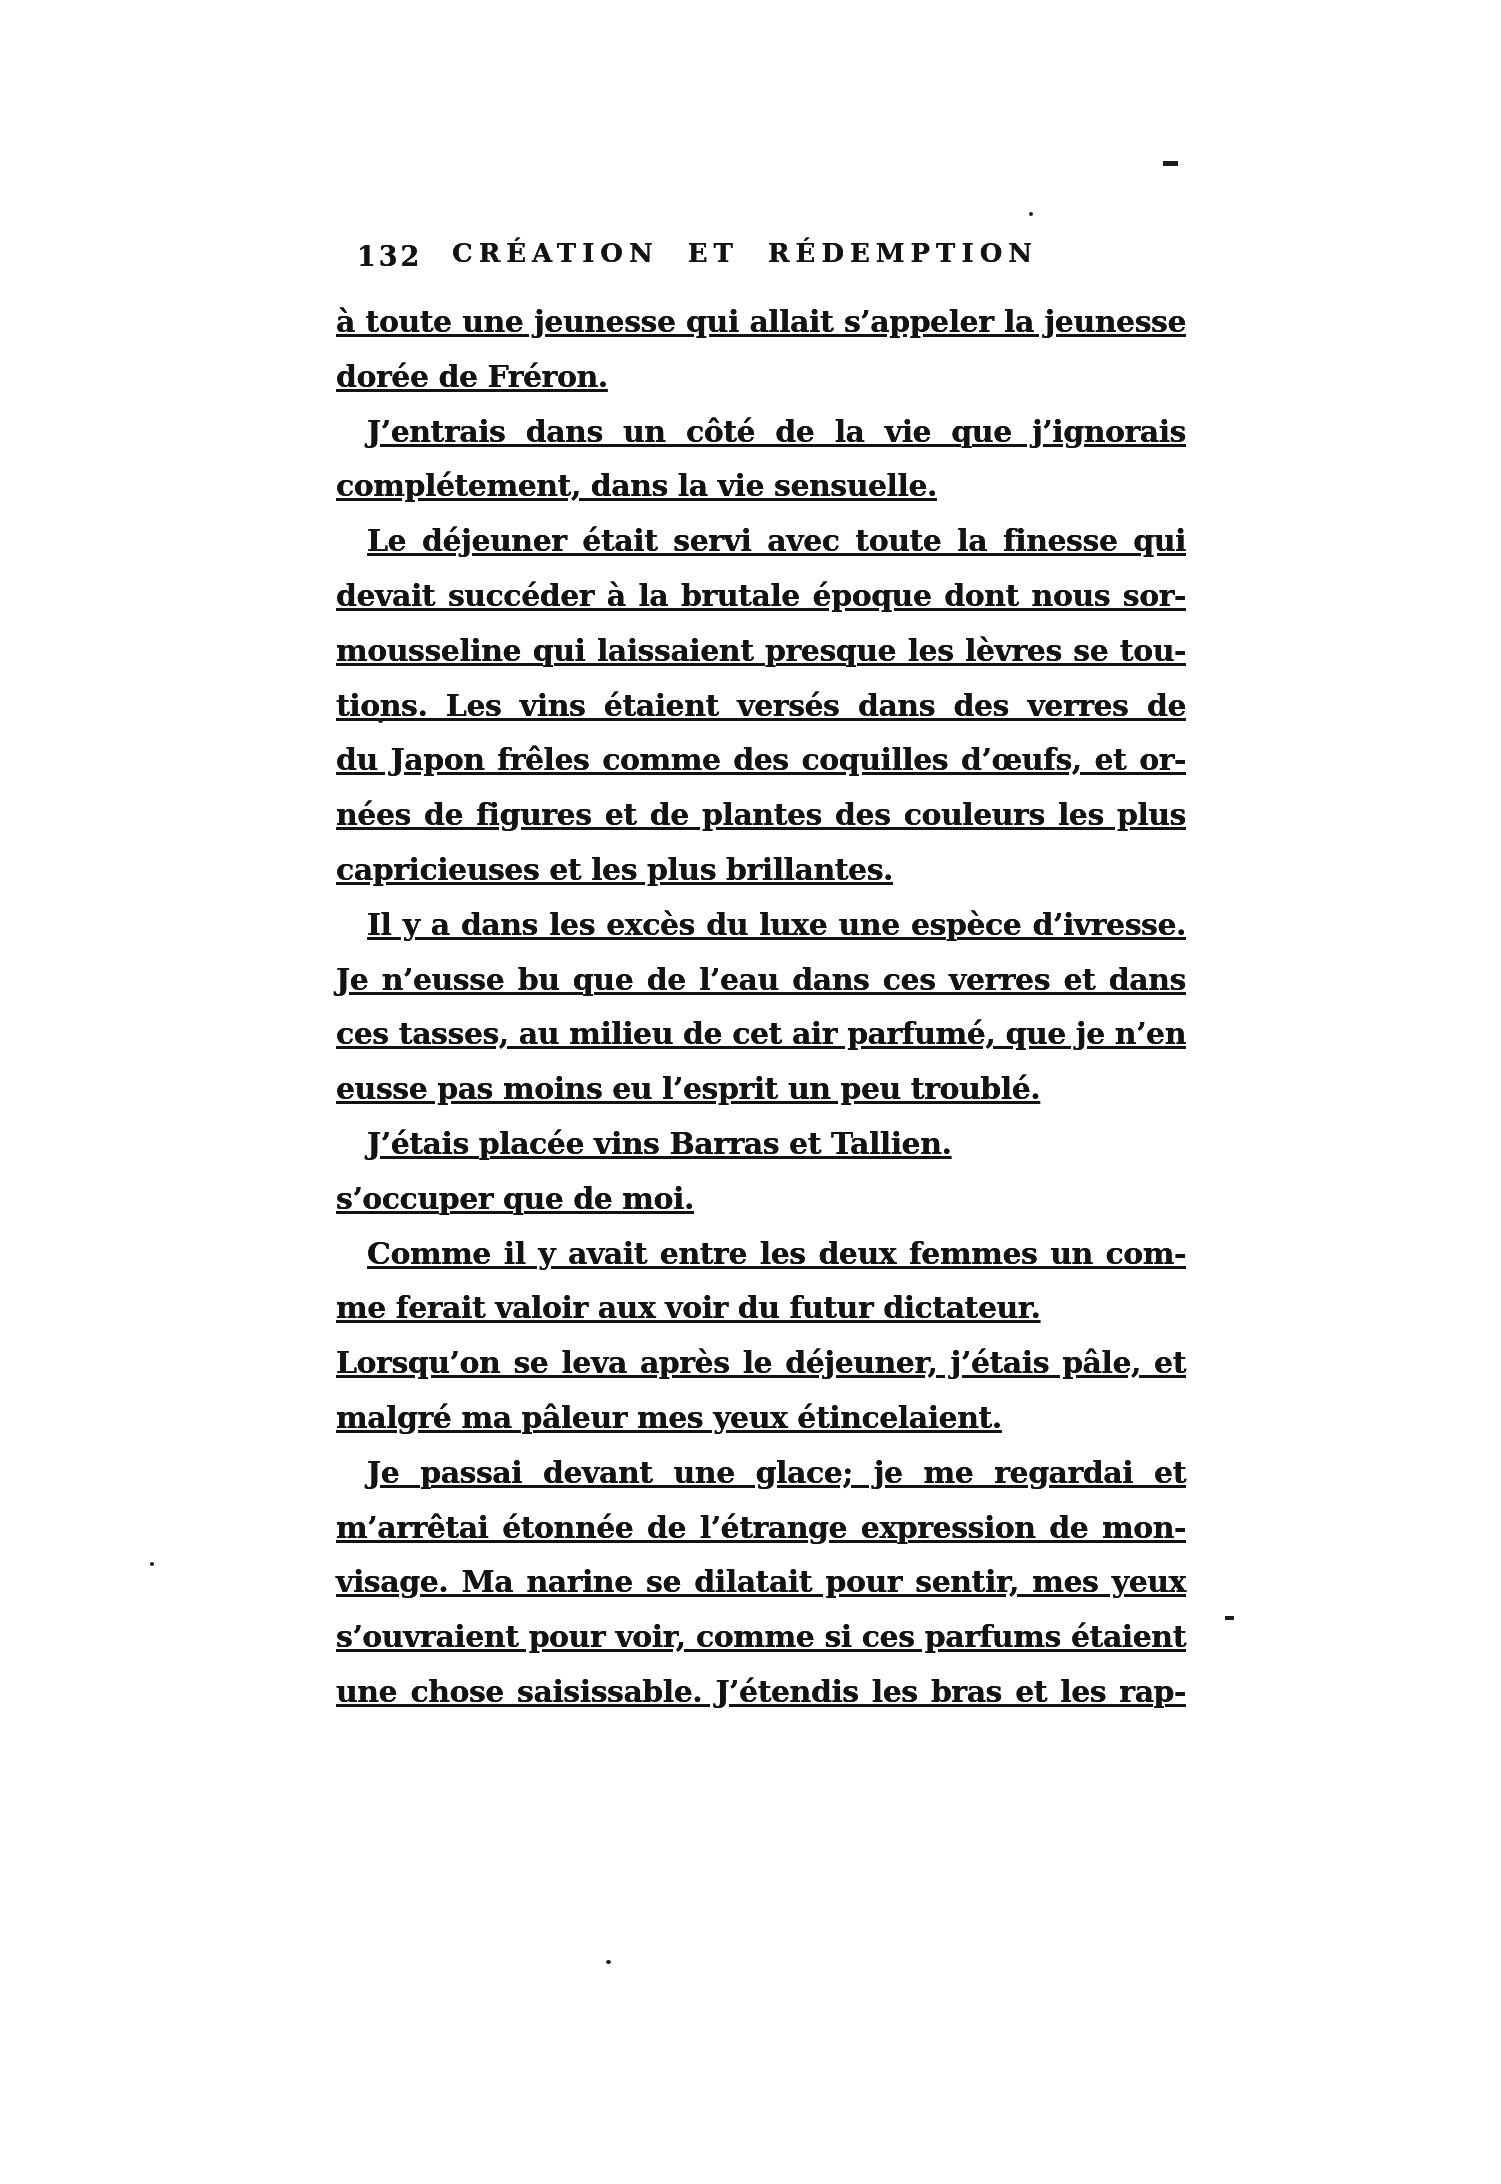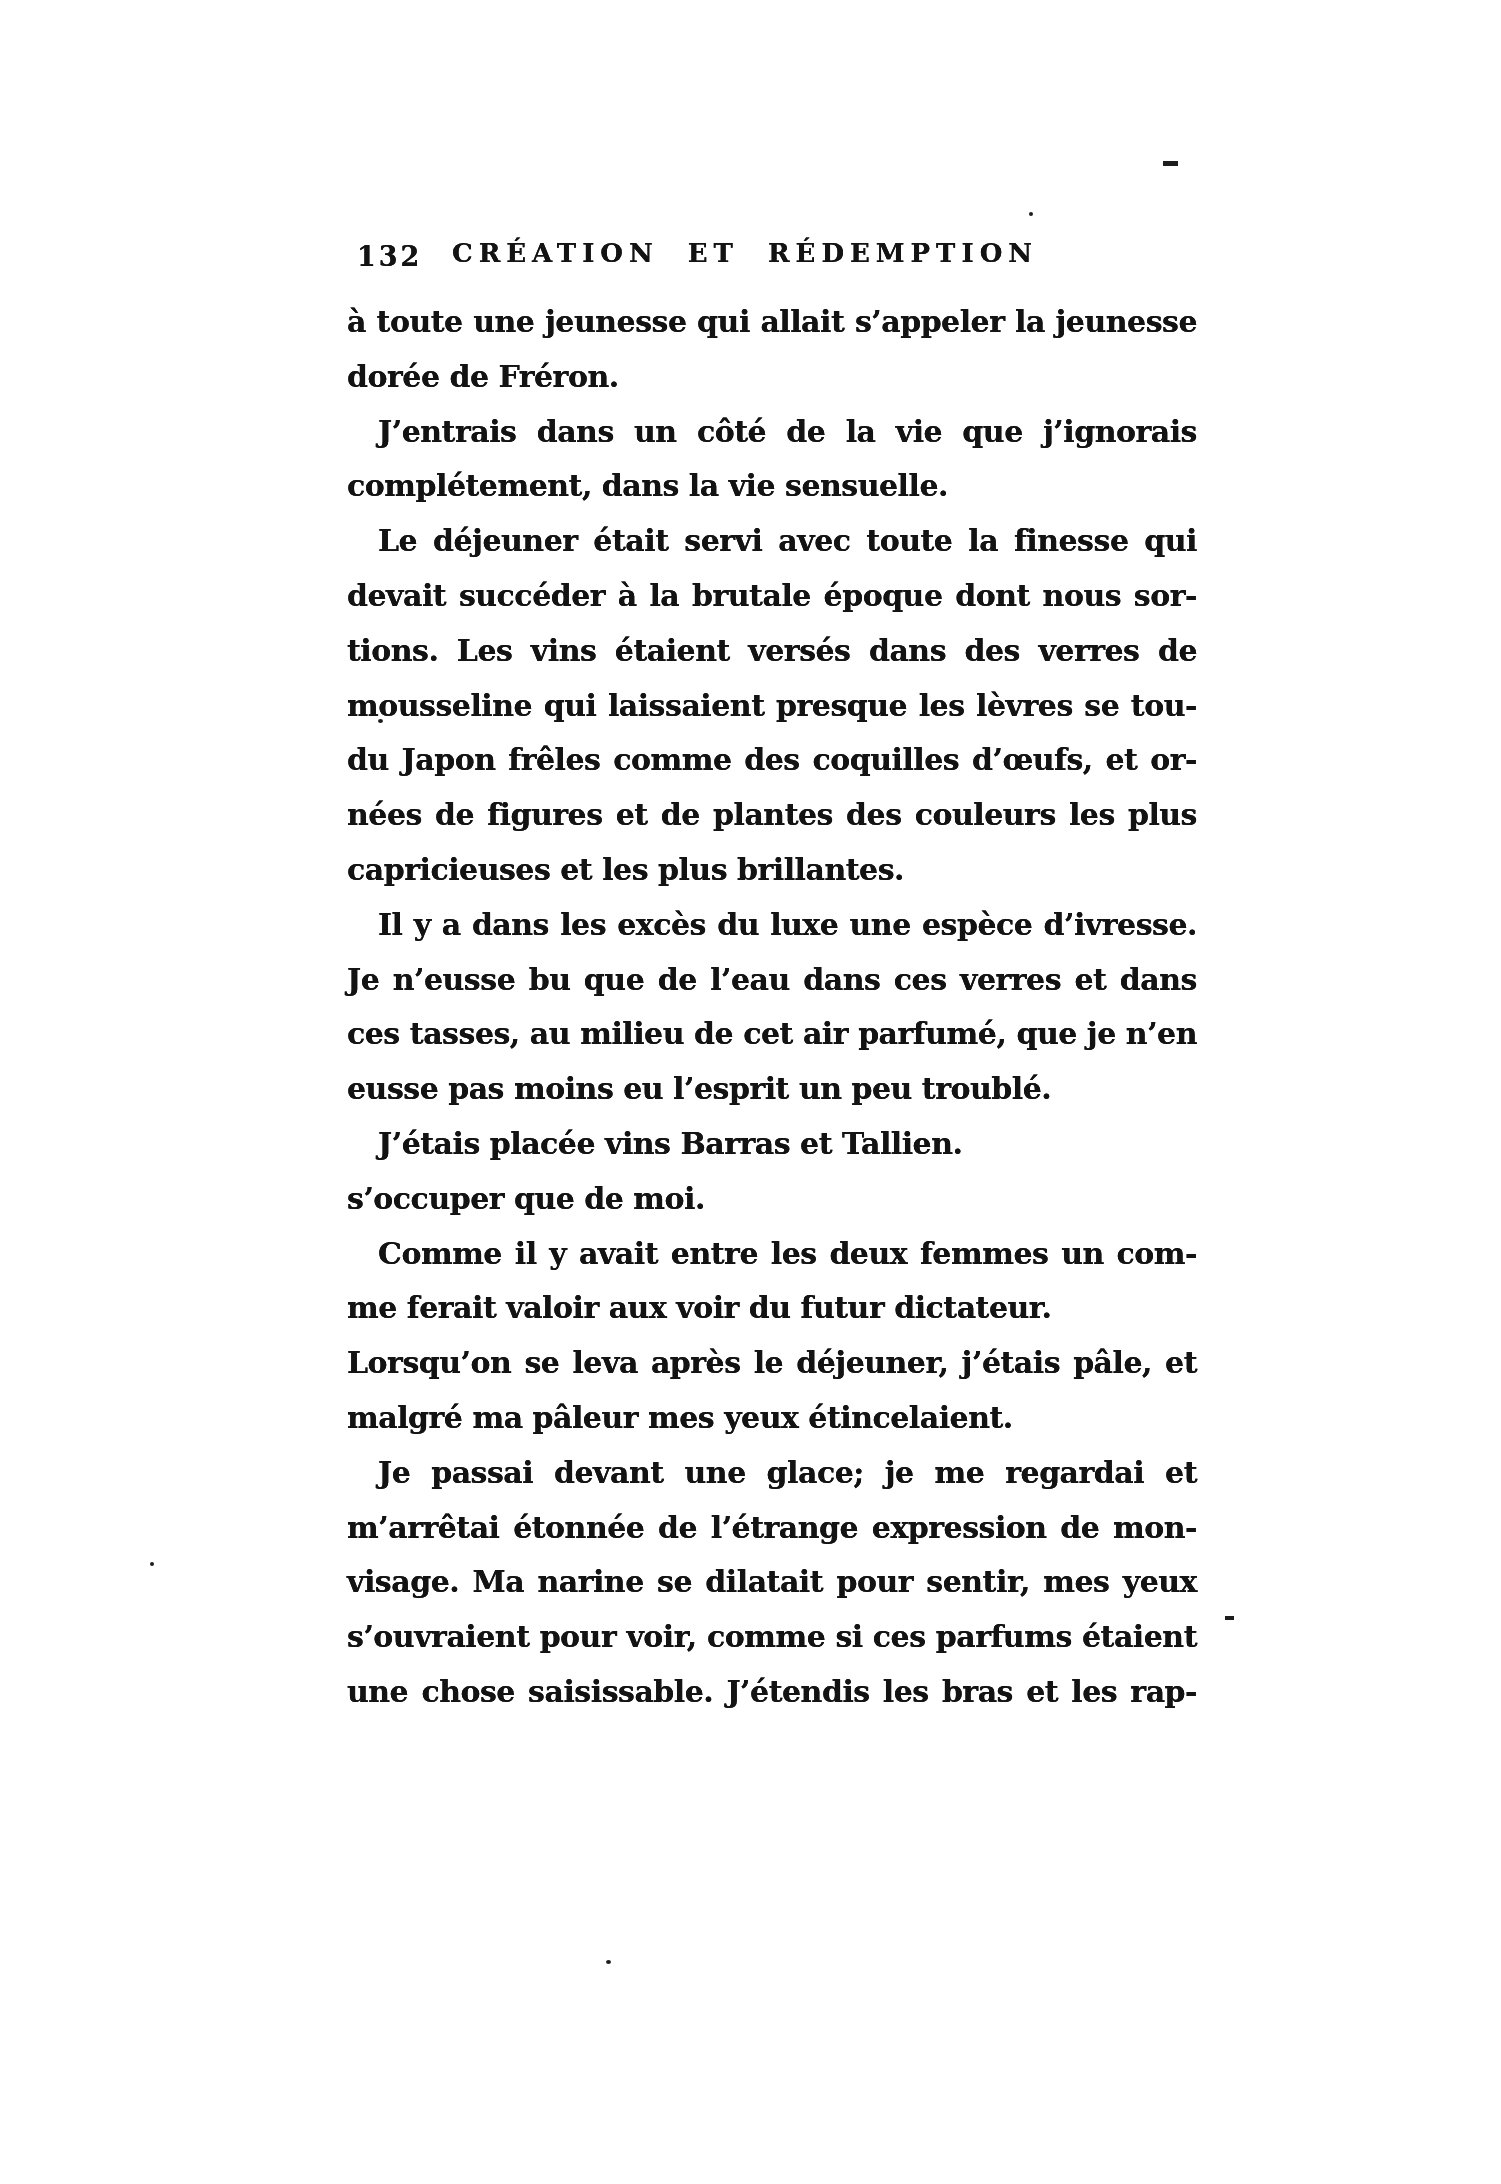--- a/index.html
+++ b/index.html
@@ -37,23 +37,24 @@
     text-align: center;
     margin-right: 70px;
     font-size: 26px;
     letter-spacing: 6px;
     word-spacing: 14px;
     text-shadow: 0 0 0.6px #131313;
     white-space: nowrap;
   }
   .text-block {
     position: absolute;
-    left: 347px;
+    left: 336px;
     top: 295px;
     width: 850px;
+    text-decoration: underline;
   }
   .line {
     height: 54.8px;
     line-height: 54.8px;
     font-size: 30px;
     font-weight: bold;
     letter-spacing: -0.5px;
     text-shadow: 0 0 0.5px #131313;
   }
   .line.fill {
@@ -80,22 +81,22 @@
     <div class="running-title">CRÉATION ET RÉDEMPTION</div>
   </div>
 
   <div class="text-block">
       <div class="line fill">à toute une jeunesse qui allait s’appeler la jeunesse</div>
       <div class="line">dorée de Fréron.</div>
       <div class="line fill indent">J’entrais dans un côté de la vie que j’ignorais</div>
       <div class="line">complétement, dans la vie sensuelle.</div>
       <div class="line fill indent">Le déjeuner était servi avec toute la finesse qui</div>
       <div class="line fill">devait succéder à la brutale époque dont nous sor-</div>
+      <div class="line fill">mousseline qui laissaient presque les lèvres se tou-</div>
       <div class="line fill">tions. Les vins étaient versés dans des verres de</div>
-      <div class="line fill">mousseline qui laissaient presque les lèvres se tou-</div>
       <div class="line fill">du Japon frêles comme des coquilles d’œufs, et or-</div>
       <div class="line fill">nées de figures et de plantes des couleurs les plus</div>
       <div class="line">capricieuses et les plus brillantes.</div>
       <div class="line fill indent">Il y a dans les excès du luxe une espèce d’ivresse.</div>
       <div class="line fill">Je n’eusse bu que de l’eau dans ces verres et dans</div>
       <div class="line fill">ces tasses, au milieu de cet air parfumé, que je n’en</div>
       <div class="line">eusse pas moins eu l’esprit un peu troublé.</div>
       <div class="line indent">J’étais placée vins Barras et Tallien.</div>
       <div class="line">s’occuper que de moi.</div>
       <div class="line fill indent">Comme il y avait entre les deux femmes un com-</div>

